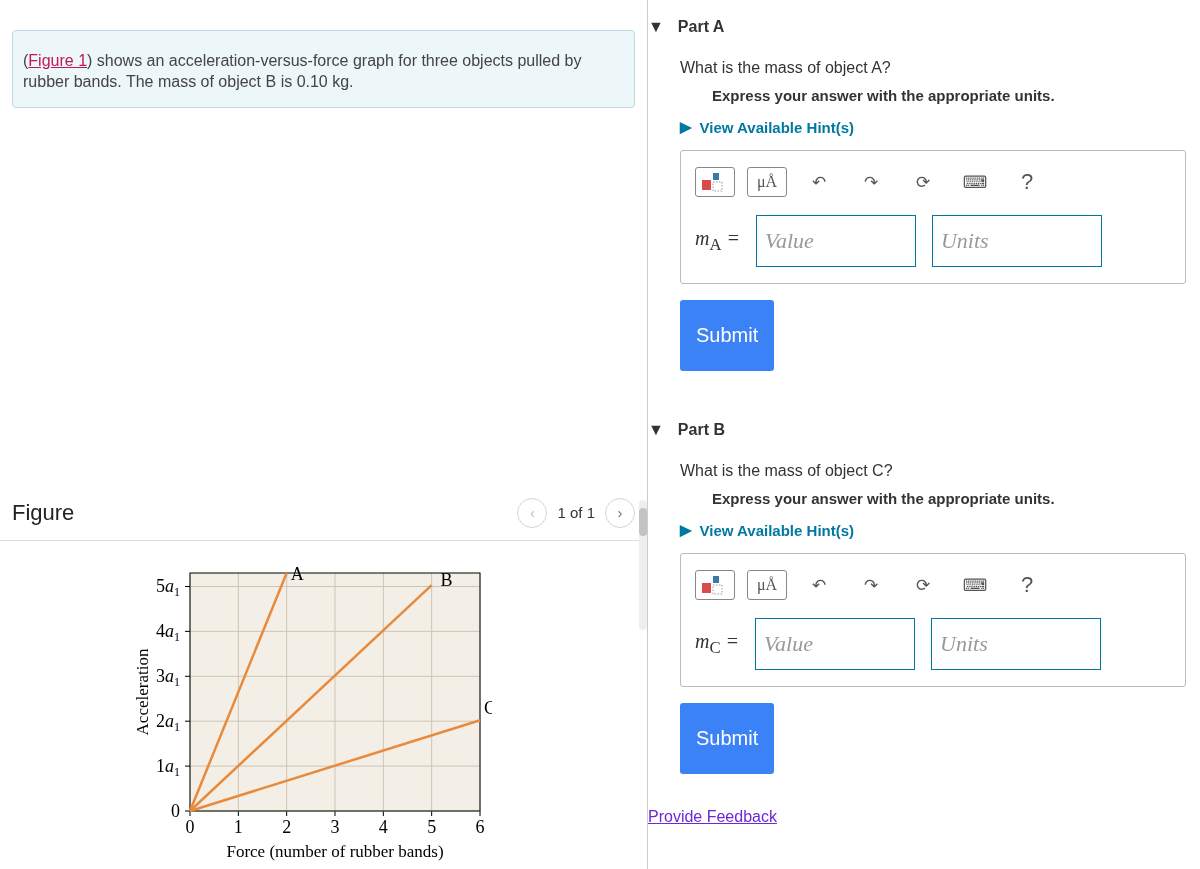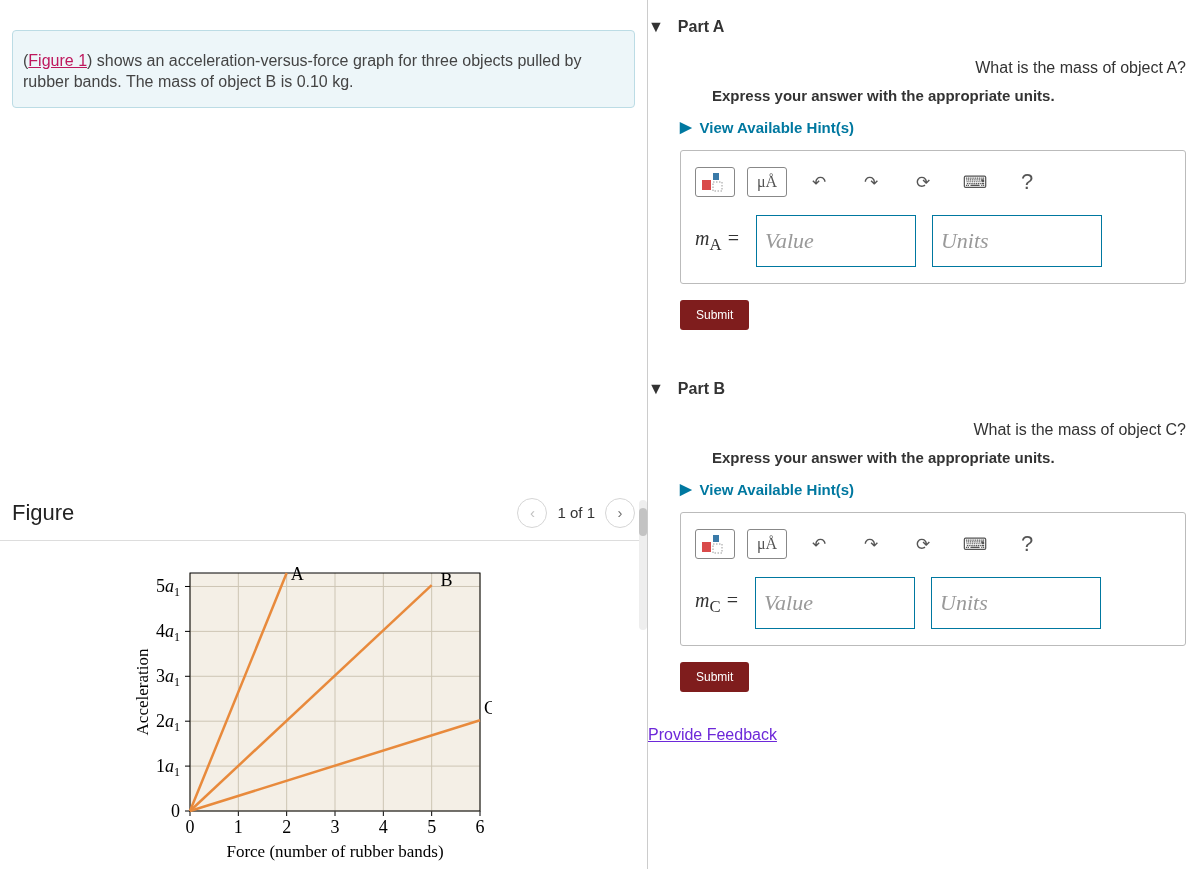--- a/index.html
+++ b/index.html
@@ -13,37 +13,37 @@
   .figure-title { font-size: 22px; font-weight: 400; flex: 1; color:#222;}
   .figure-nav { display: flex; align-items: center; gap: 10px; font-size:15px; }
   .nav-circle { width: 30px; height: 30px; border: 1px solid #d6d6d6; border-radius: 50%; display: flex; align-items: center; justify-content: center; color: #c0c0c0; cursor: pointer; }
   .nav-circle:last-child { color: #6f6f6f; }
   .figure-divider { border-top: 1px solid #ddd; margin: 12px 0 0 0; }
   .figure-body { padding: 22px 12px; }
   .chart-wrap { margin-left: 120px; }
   .part-header { display: flex; align-items: center; gap: 14px; padding: 18px 0 6px 0; font-weight:bold; font-size:16px; border-bottom:1px solid rgba(0,0,0,0); cursor: pointer;}
   .part-header .tri { color:#333; }
   .part-content { padding: 16px 0 0 32px; }
-  .qtext { font-size: 16px; margin-bottom: 10px; text-align: right; }
+  .qtext { font-size: 16px; margin-bottom: 10px; }
   .qnote { font-size: 15px; font-weight: bold; margin-bottom: 14px; margin-left: 32px; }
   .hints { color: #0078a0; font-weight: bold; font-size: 15px; margin-bottom: 14px; cursor: pointer; display:flex; align-items:center; gap:8px;}
   .answer-box { border: 1px solid #bbb; border-radius: 3px; padding: 16px 14px; margin-bottom: 16px; }
   .toolbar-row { display: flex; gap: 12px; justify-content:flex-start; margin-bottom: 18px; align-items:center;}
   .tool-btn { width: 40px; height: 30px; border: 1px solid #888; border-radius: 3px; display: flex; align-items: center; justify-content: center; cursor: pointer; color:#555; font-size:17px; position:relative;}
   .tool-templates { background:#fff; }
   .tool-templates svg { display:block;}
   .tool-unit { font-family: 'Times New Roman', Times, serif; font-size:16px;}
   .tool-icon { border:none; }
   .input-row { display: flex; align-items: center; gap: 16px; }
   .var-label { font-family: 'Times New Roman', Times, serif; font-style: italic; font-size: 20px; }
   .value-input, .units-input { border: 1px solid #0078a0; height: 52px; padding: 0 8px; font-family: 'Times New Roman', Times, serif; font-style: italic; font-size: 22px; }
   .value-input { width: 160px; }
   .units-input { width: 170px; }
   .value-input::placeholder, .units-input::placeholder { color:#999; font-style:italic;}
-  .submit-btn { background: #7f1d1d; color: #fff; border: none; border-radius: 3px; padding: 8px 16px; font-size: 12px; cursor: pointer; }
+  .submit-btn { background: #3b82f6; color: #fff; border: none; border-radius: 3px; padding: 24px 16px; font-size: 20px; cursor: pointer; }
   .feedback-link { color: #6d28d9; text-decoration: underline; font-size: 16px; margin-top: 34px; display:inline-block; cursor: pointer;}
   .scroll-track { position:absolute; right:0; top:500px; width:8px; height:130px; background:#eee; border-radius:4px;}
   .scroll-thumb { width:8px; height:28px; background:#c3c3c3; border-radius:4px; margin-top:8px;}
 </style>
 </head>
 <body>
 
 <div class="columns">
 
   <div class="left-col">

